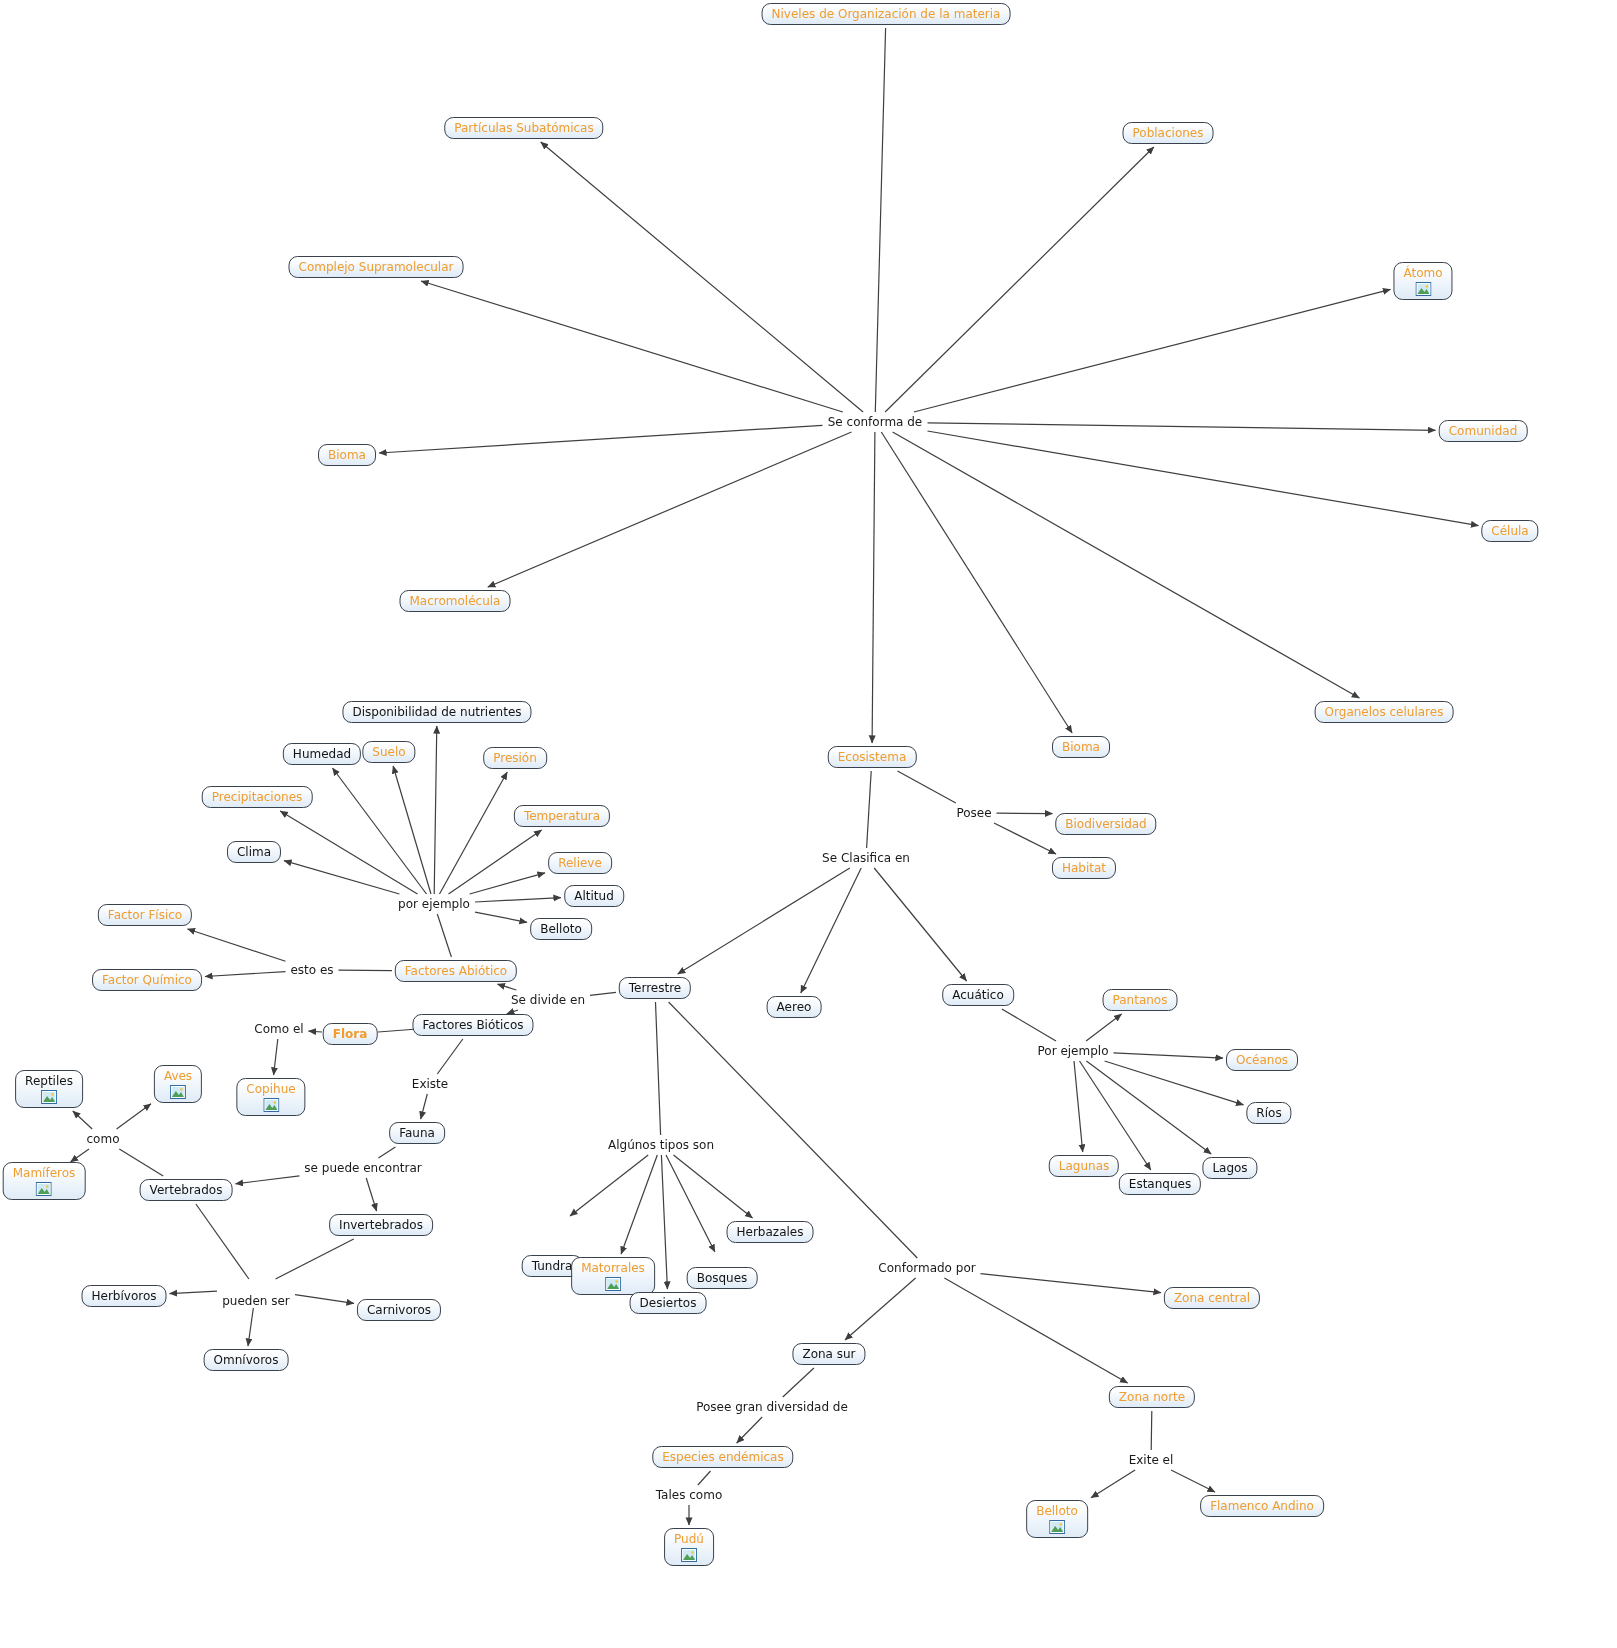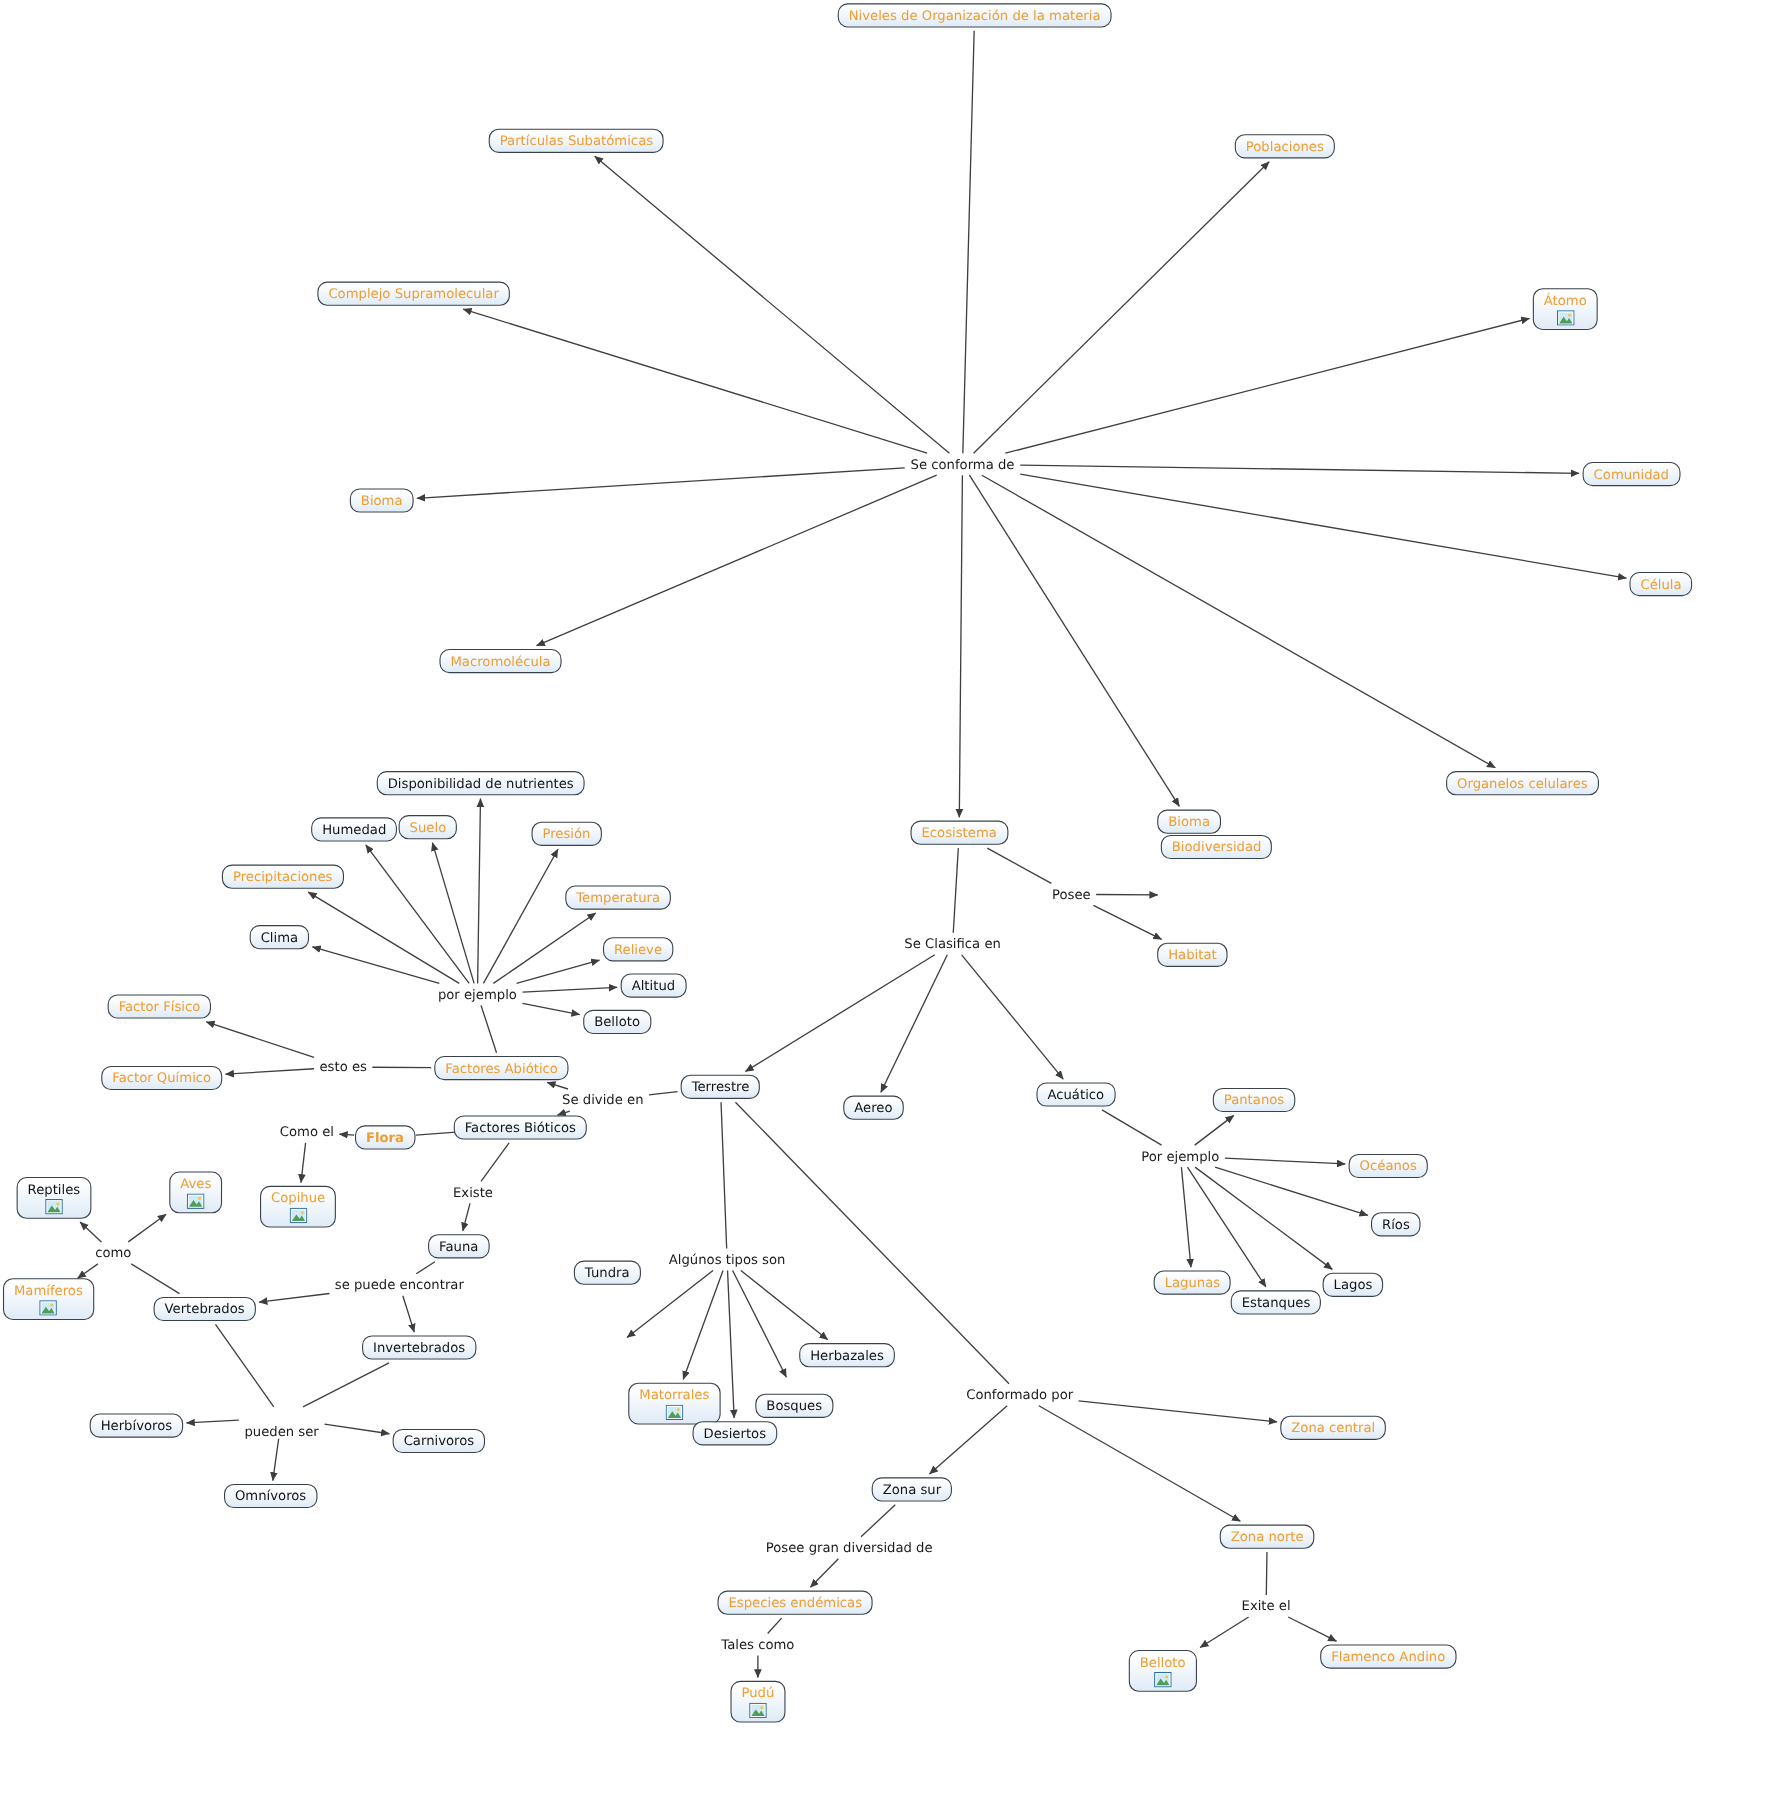--- a/index.html
+++ b/index.html
@@ -198,21 +198,21 @@
       <span class="node-label">Relieve</span>
     </div>
     <div class="node concept" style="left: 594px; top: 896px;">
       <span class="node-label">Altitud</span>
     </div>
     <div class="node concept" style="left: 561px; top: 929px;">
       <span class="node-label">Belloto</span>
     </div>
     <div class="node link-label" style="left: 434px; top: 904px;"><span class="node-label">por ejemplo</span></div>
     <div class="node link-label" style="left: 974px; top: 813px;"><span class="node-label">Posee</span></div>
-    <div class="node concept orange" style="left: 1106px; top: 770px; justify-content: center;">
+    <div class="node concept orange" style="left: 1106px; top: 824px; justify-content: center;">
       <span class="node-label">Biodiversidad</span>
     </div>
     <div class="node concept orange" style="left: 1084px; top: 868px;">
       <span class="node-label">Habitat</span>
     </div>
     <div class="node link-label" style="left: 866px; top: 858px;"><span class="node-label">Se Clasifica en</span></div>
     <div class="node concept orange" style="left: 145px; top: 915px;">
       <span class="node-label">Factor Físico</span>
     </div>
     <div class="node concept orange" style="left: 147px; top: 980px;">
@@ -308,21 +308,21 @@
         </svg>
       </span>
     </div>
     <div class="node link-label" style="left: 363px; top: 1168px;"><span class="node-label">se puede encontrar</span></div>
     <div class="node concept" style="left: 186px; top: 1190px;">
       <span class="node-label">Vertebrados</span>
     </div>
     <div class="node concept" style="left: 381px; top: 1225px;">
       <span class="node-label">Invertebrados</span>
     </div>
-    <div class="node concept" style="left: 552px; top: 1157px;">
+    <div class="node concept" style="left: 552px; top: 1266px;">
       <span class="node-label">Tundra</span>
     </div>
     <div class="node concept" style="left: 770px; top: 1232px;">
       <span class="node-label">Herbazales</span>
     </div>
     <div class="node concept orange" style="left: 613px; top: 1276px;">
       <span class="node-label">Matorrales</span>
       <span class="img-icon">
         <svg width="16" height="14" viewBox="0 0 16 14">
           <rect x="0.5" y="0.5" width="15" height="13" fill="#ffffff" stroke="#2e6da4"></rect>

